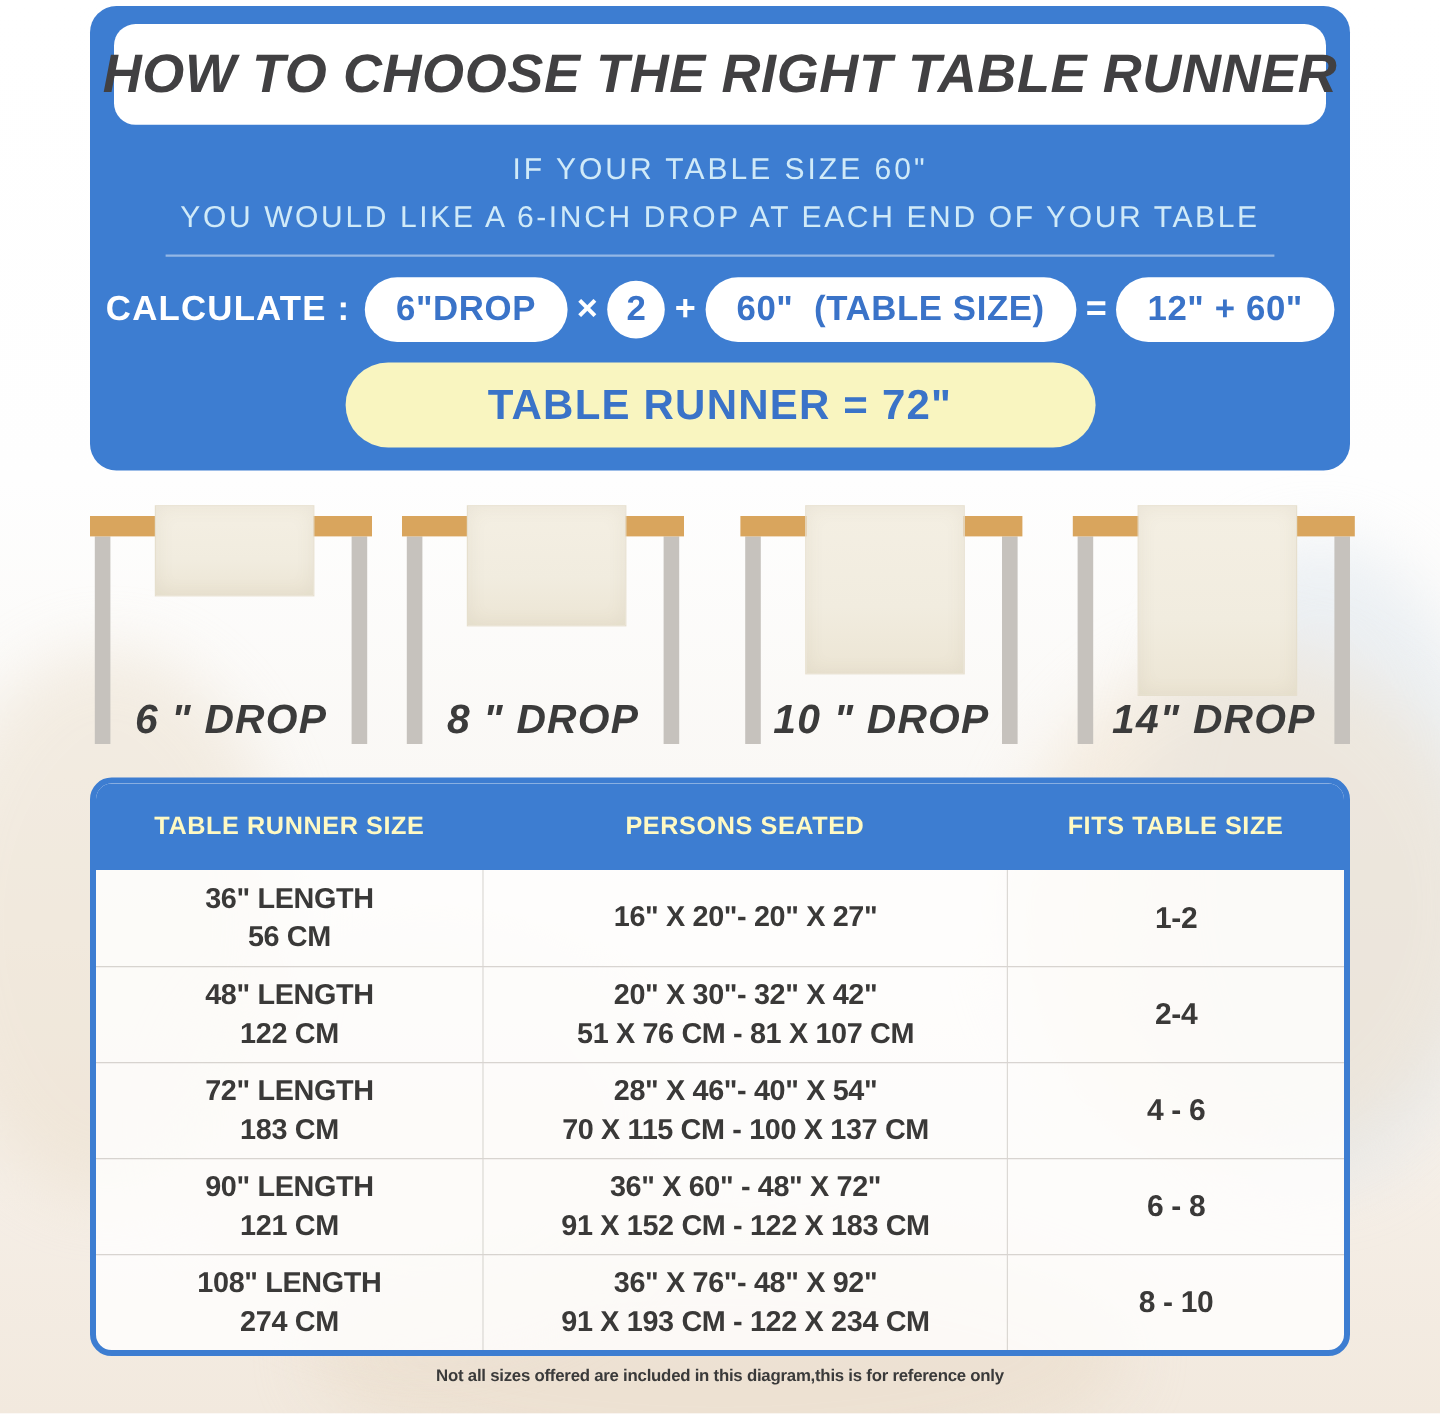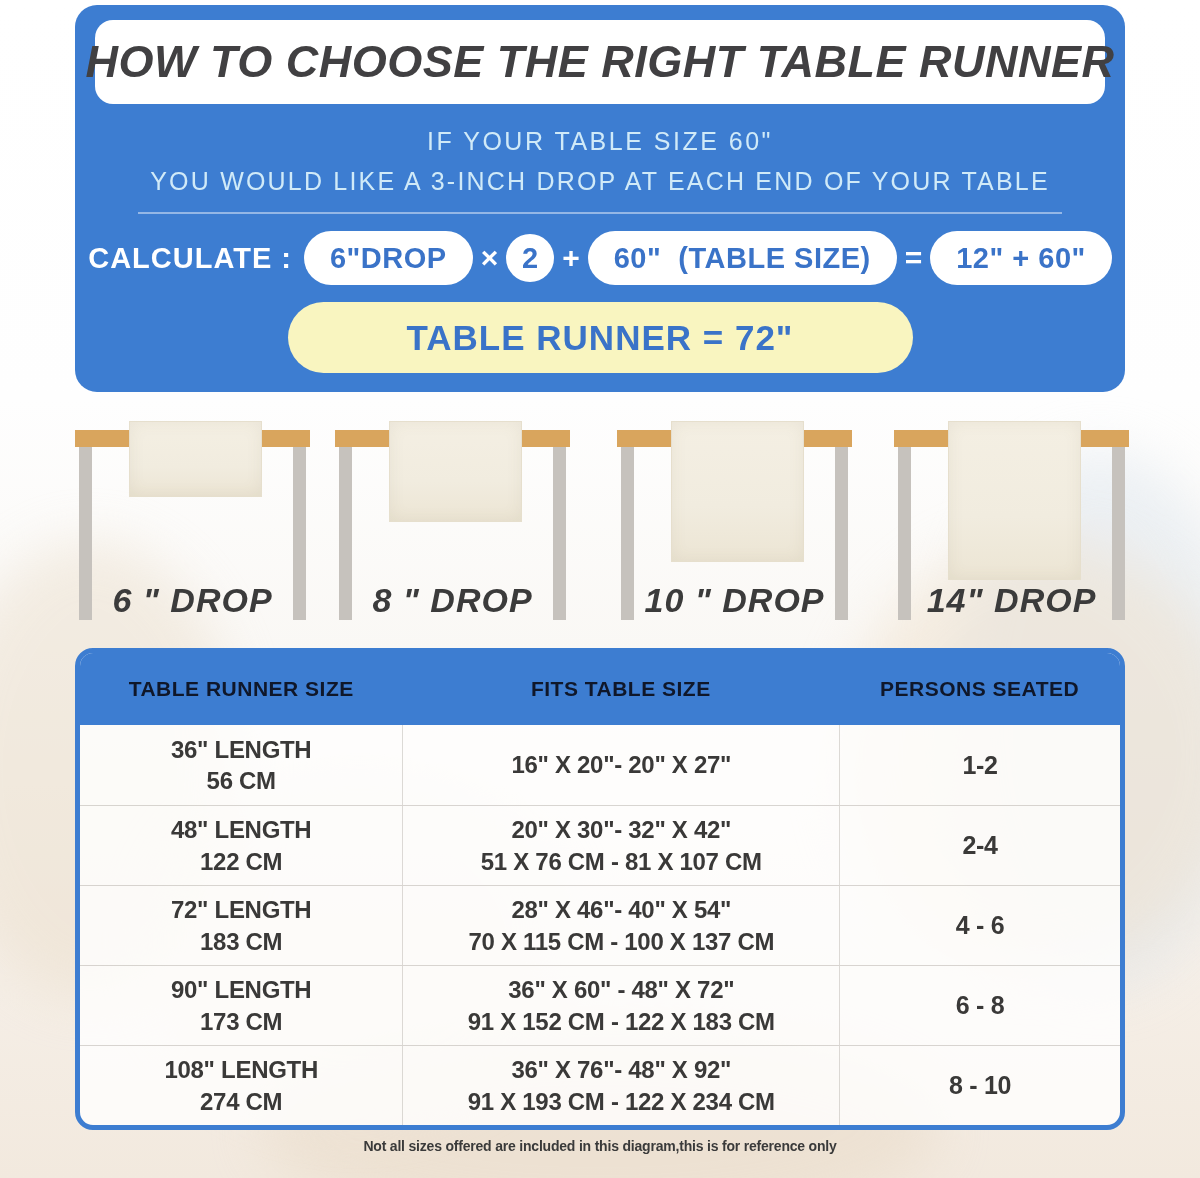--- a/index.html
+++ b/index.html
@@ -94,21 +94,21 @@
   .size-table {
     position:absolute; left:75px; top:648px; width:1050px; height:482px;
     border:5px solid #3d7dd1; border-radius:18px; overflow:hidden;
     background:rgba(255,255,255,.8);
   }
   .t-header {
     height:72px; background:#3d7dd1; display:grid; grid-template-columns:31% 42% 27%;
     align-items:center;
   }
   .t-header .h-cell {
-    text-align:center; color:#0f172a; font-size:21px; font-weight:800; letter-spacing:.5px;
+    text-align:center; color:#fef9c3; font-size:21px; font-weight:800; letter-spacing:.5px;
   }
   .t-body { height:400px; display:grid; grid-template-rows:repeat(5,1fr); }
   .t-row {
     display:grid; grid-template-columns:31% 42% 27%;
     border-top:1px solid rgba(170,165,158,.45);
   }
   .t-row:first-child { border-top:none; }
   .t-cell {
     display:flex; flex-direction:column; align-items:center; justify-content:center;
     color:#3a3938; font-weight:700; font-size:24px; line-height:1.3; letter-spacing:-0.3px;
@@ -134,21 +134,21 @@
     <div class="blob b3"></div>
     <div class="blob b4"></div>
     <div class="blob b5"></div>
   </div>
 
   <div class="top-panel">
     <div class="title-box">
       <h1>HOW TO CHOOSE THE RIGHT TABLE RUNNER</h1>
     </div>
     <div class="intro-line1">IF YOUR TABLE SIZE 60"</div>
-    <div class="intro-line2">YOU WOULD LIKE A 3-INCH DROP AT EACH END OF YOUR TABLE</div>
+    <div class="intro-line2">YOU WOULD LIKE A 6-INCH DROP AT EACH END OF YOUR TABLE</div>
     <div class="panel-divider"></div>
 
     <div class="calc-row">
       <span class="calc-label">CALCULATE :</span>
       <span class="pill">6"DROP</span>
       <span class="op">×</span>
       <span class="circle-pill">2</span>
       <span class="op">+</span>
       <span class="pill">60"  (TABLE SIZE)</span>
       <span class="op">=</span>
@@ -183,22 +183,22 @@
     <div class="fig-runner"></div>
     <div class="fig-tabletop"></div>
     <div class="fig-leg left"></div>
     <div class="fig-leg right"></div>
     <div class="fig-label">14" DROP</div>
   </div>
 
   <div class="size-table">
     <div class="t-header">
       <div class="h-cell">TABLE RUNNER SIZE</div>
+      <div class="h-cell">PERSONS SEATED</div>
       <div class="h-cell">FITS TABLE SIZE</div>
-      <div class="h-cell">PERSONS SEATED</div>
     </div>
     <div class="t-body">
 
       <div class="t-row">
         <div class="t-cell runner">
           <span>36" LENGTH</span>
           <span>56 CM</span>
         </div>
         <div class="t-cell fits">
           <span>16" X 20"- 20" X 27"</span>
@@ -226,21 +226,21 @@
         <div class="t-cell fits">
           <span>28" X 46"- 40" X 54"</span>
           <span>70 X 115 CM - 100 X 137 CM</span>
         </div>
         <div class="t-cell persons">4 - 6</div>
       </div>
 
       <div class="t-row">
         <div class="t-cell runner">
           <span>90" LENGTH</span>
-          <span>173 CM</span>
+          <span>121 CM</span>
         </div>
         <div class="t-cell fits">
           <span>36" X 60" - 48" X 72"</span>
           <span>91 X 152 CM - 122 X 183 CM</span>
         </div>
         <div class="t-cell persons">6 - 8</div>
       </div>
 
       <div class="t-row">
         <div class="t-cell runner">

